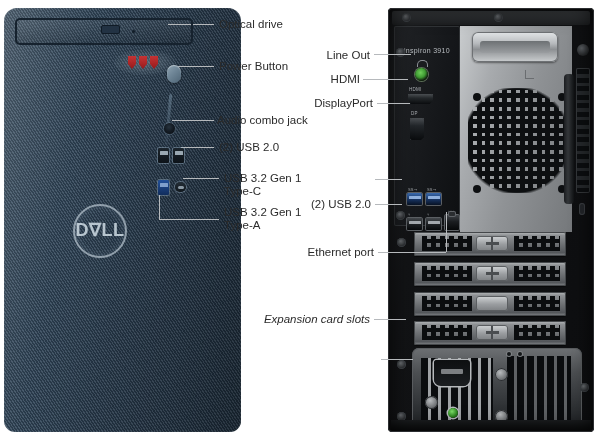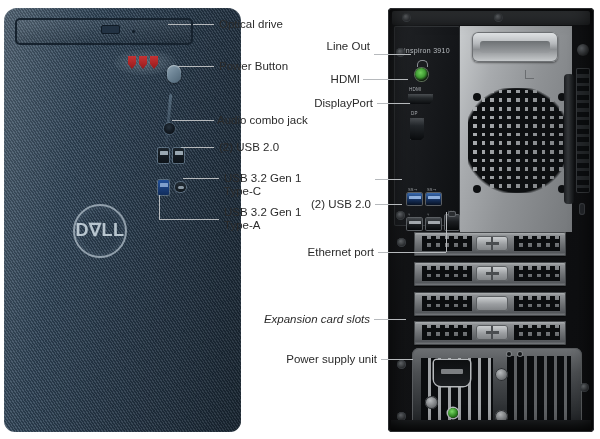--- a/index.html
+++ b/index.html
@@ -371,21 +371,20 @@
   <div class="ld ldh" style="left:363px;top:79px;width:45px;"></div>
   <div class="ld ldh" style="left:377px;top:103px;width:33px;"></div>
   <div class="ld ldh" style="left:375px;top:179px;width:27px;"></div>
   <div class="ld ldh" style="left:375px;top:204px;width:27px;"></div>
 
   <div class="ld ldv" style="left:446px;top:212px;height:40px;"></div>
   <div class="ld ldh" style="left:378px;top:252px;width:68px;"></div>
   <div class="ld ldh" style="left:374px;top:319px;width:32px;"></div>
   <div class="ld ldh" style="left:381px;top:359px;width:32px;"></div>
 
-  <div class="lbl r" style="left:250px;top:40px;width:120px;">Line Out</div>
+  <div class="lbl r" style="left:250px;top:49px;width:120px;">Line Out</div>
   <div class="lbl r" style="left:240px;top:73px;width:120px;">HDMI</div>
   <div class="lbl r" style="left:253px;top:97px;width:120px;">DisplayPort</div>
   <div class="lbl r" style="left:255px;top:198px;width:116px;">(2) USB 2.0</div>
   <div class="lbl r" style="left:250px;top:246px;width:124px;">Ethernet port</div>
   <div class="lbl r" style="left:240px;top:313px;width:130px;font-style:italic;">Expansion card slots</div>
-  <div class="lbl r" style="left:250px;top:353px;width:127px;">Power supply unit</div>
 
 </div>
 
 </body></html>

